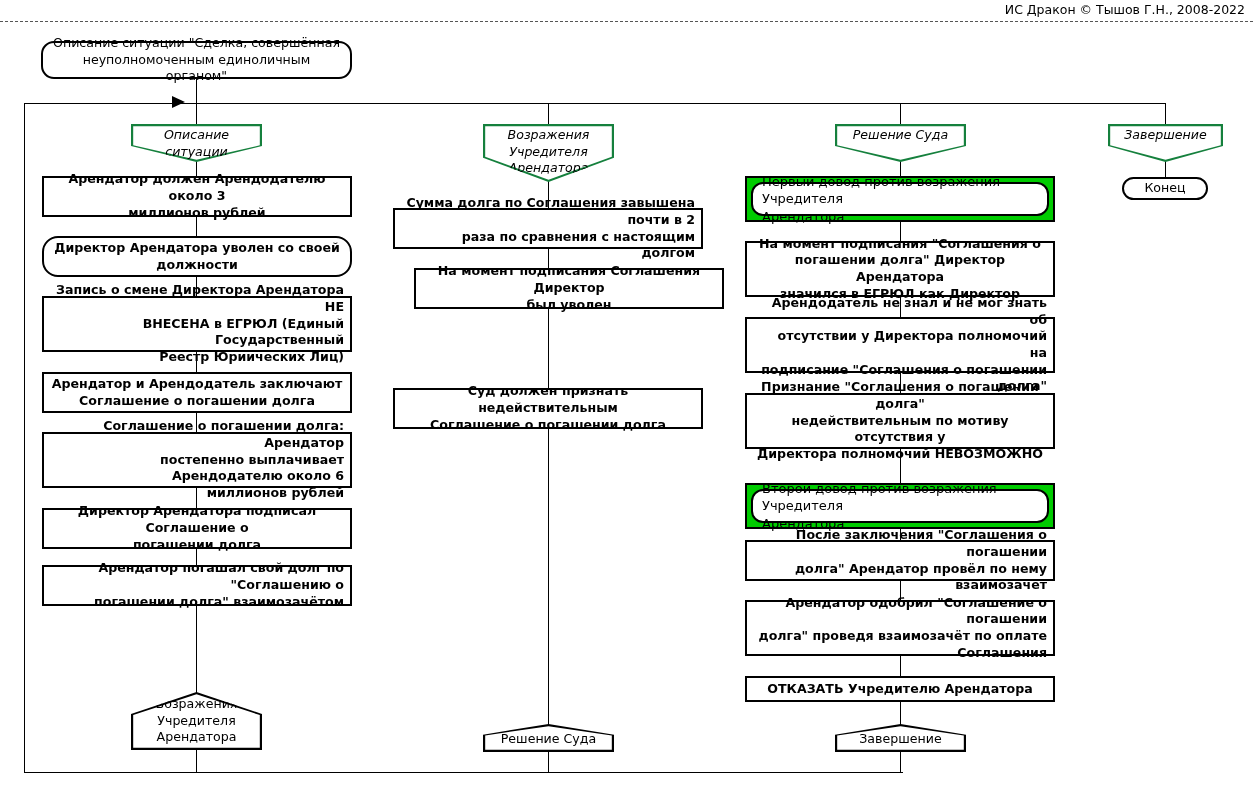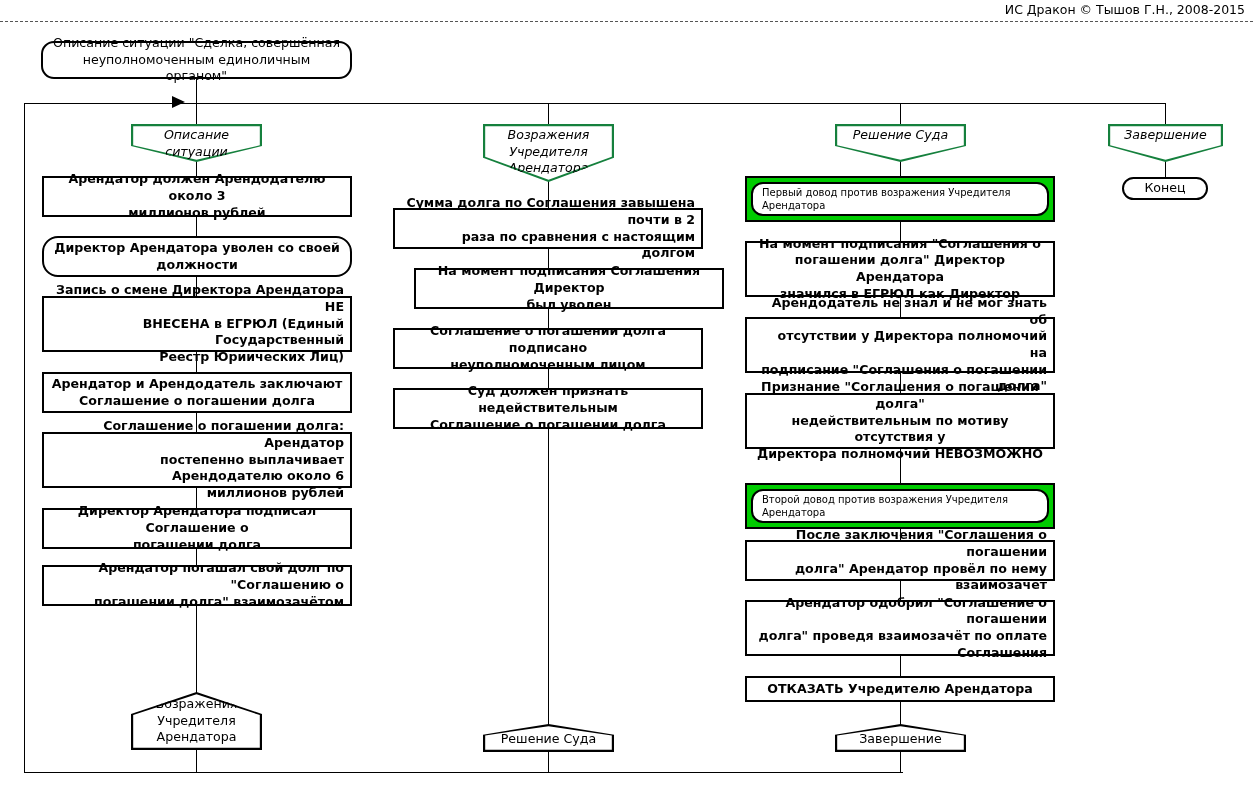--- a/index.html
+++ b/index.html
@@ -153,21 +153,21 @@
   }
   .hl-wrap .hl-inner {
     box-sizing: border-box;
     width: 100%;
     height: 100%;
     background: #ffffff;
     border: 2.2px solid #000;
     border-radius: 12px;
     display: flex;
     align-items: center;
-    font-size: 10px;
+    font-size: 13px;
     line-height: 1.33;
     color: #000;
   }
   .hl-wrap .txt {
     display: block;
     width: 100%;
     text-align: left;
     padding-left: 9px;
     padding-right: 8px;
     white-space: pre-line;
@@ -181,21 +181,21 @@
     border-bottom: 6.5px solid transparent;
     border-left: 13px solid #000;
   }
 </style>
 </head>
 <body>
 
 <div id="canvas">
 
   <div id="header-bar">
-    <div id="header-text">ИС Дракон © Тышов Г.Н., 2008-2015</div>
+    <div id="header-text">ИС Дракон © Тышов Г.Н., 2008-2022</div>
     <div id="header-rule"></div>
   </div>
 
   <div class="vline" style="left:24px; top:103px; height:670px;"></div>
 
   <div class="hline" style="left:24px; top:103px; width:1142px;"></div>
 
   <div class="arrow-right" style="left:172px; top:96px;"></div>
 
   <div class="hline" style="left:24px; top:772px; width:879px;"></div>
@@ -261,24 +261,20 @@
 Арендатора</div>
   </div>
 
   <div class="node left" style="left:393px; top:208px; width:310px; height:41px;">
     <span class="txt">Сумма долга по Соглашения завышена почти в 2
 раза по сравнения с настоящим долгом</span>
   </div>
   <div class="node center" style="left:414px; top:268px; width:310px; height:41px;">
     <span class="txt">На момент подписания Соглашения Директор
 был уволен</span>
-  </div>
-  <div class="node center" style="left:393px; top:328px; width:310px; height:41px;">
-    <span class="txt">Соглашение о погашении долга подписано
-неуполномоченным лицом</span>
   </div>
   <div class="node center" style="left:393px; top:388px; width:310px; height:41px;">
     <span class="txt">Суд должен признать недействительным
 Соглашение о погашении долга</span>
   </div>
 
   <div class="branch-addr" style="left:483px; top:724px; width:131px; height:28px;">
     <div class="inner"></div>
     <div class="txt">Решение Суда</div>
   </div>

